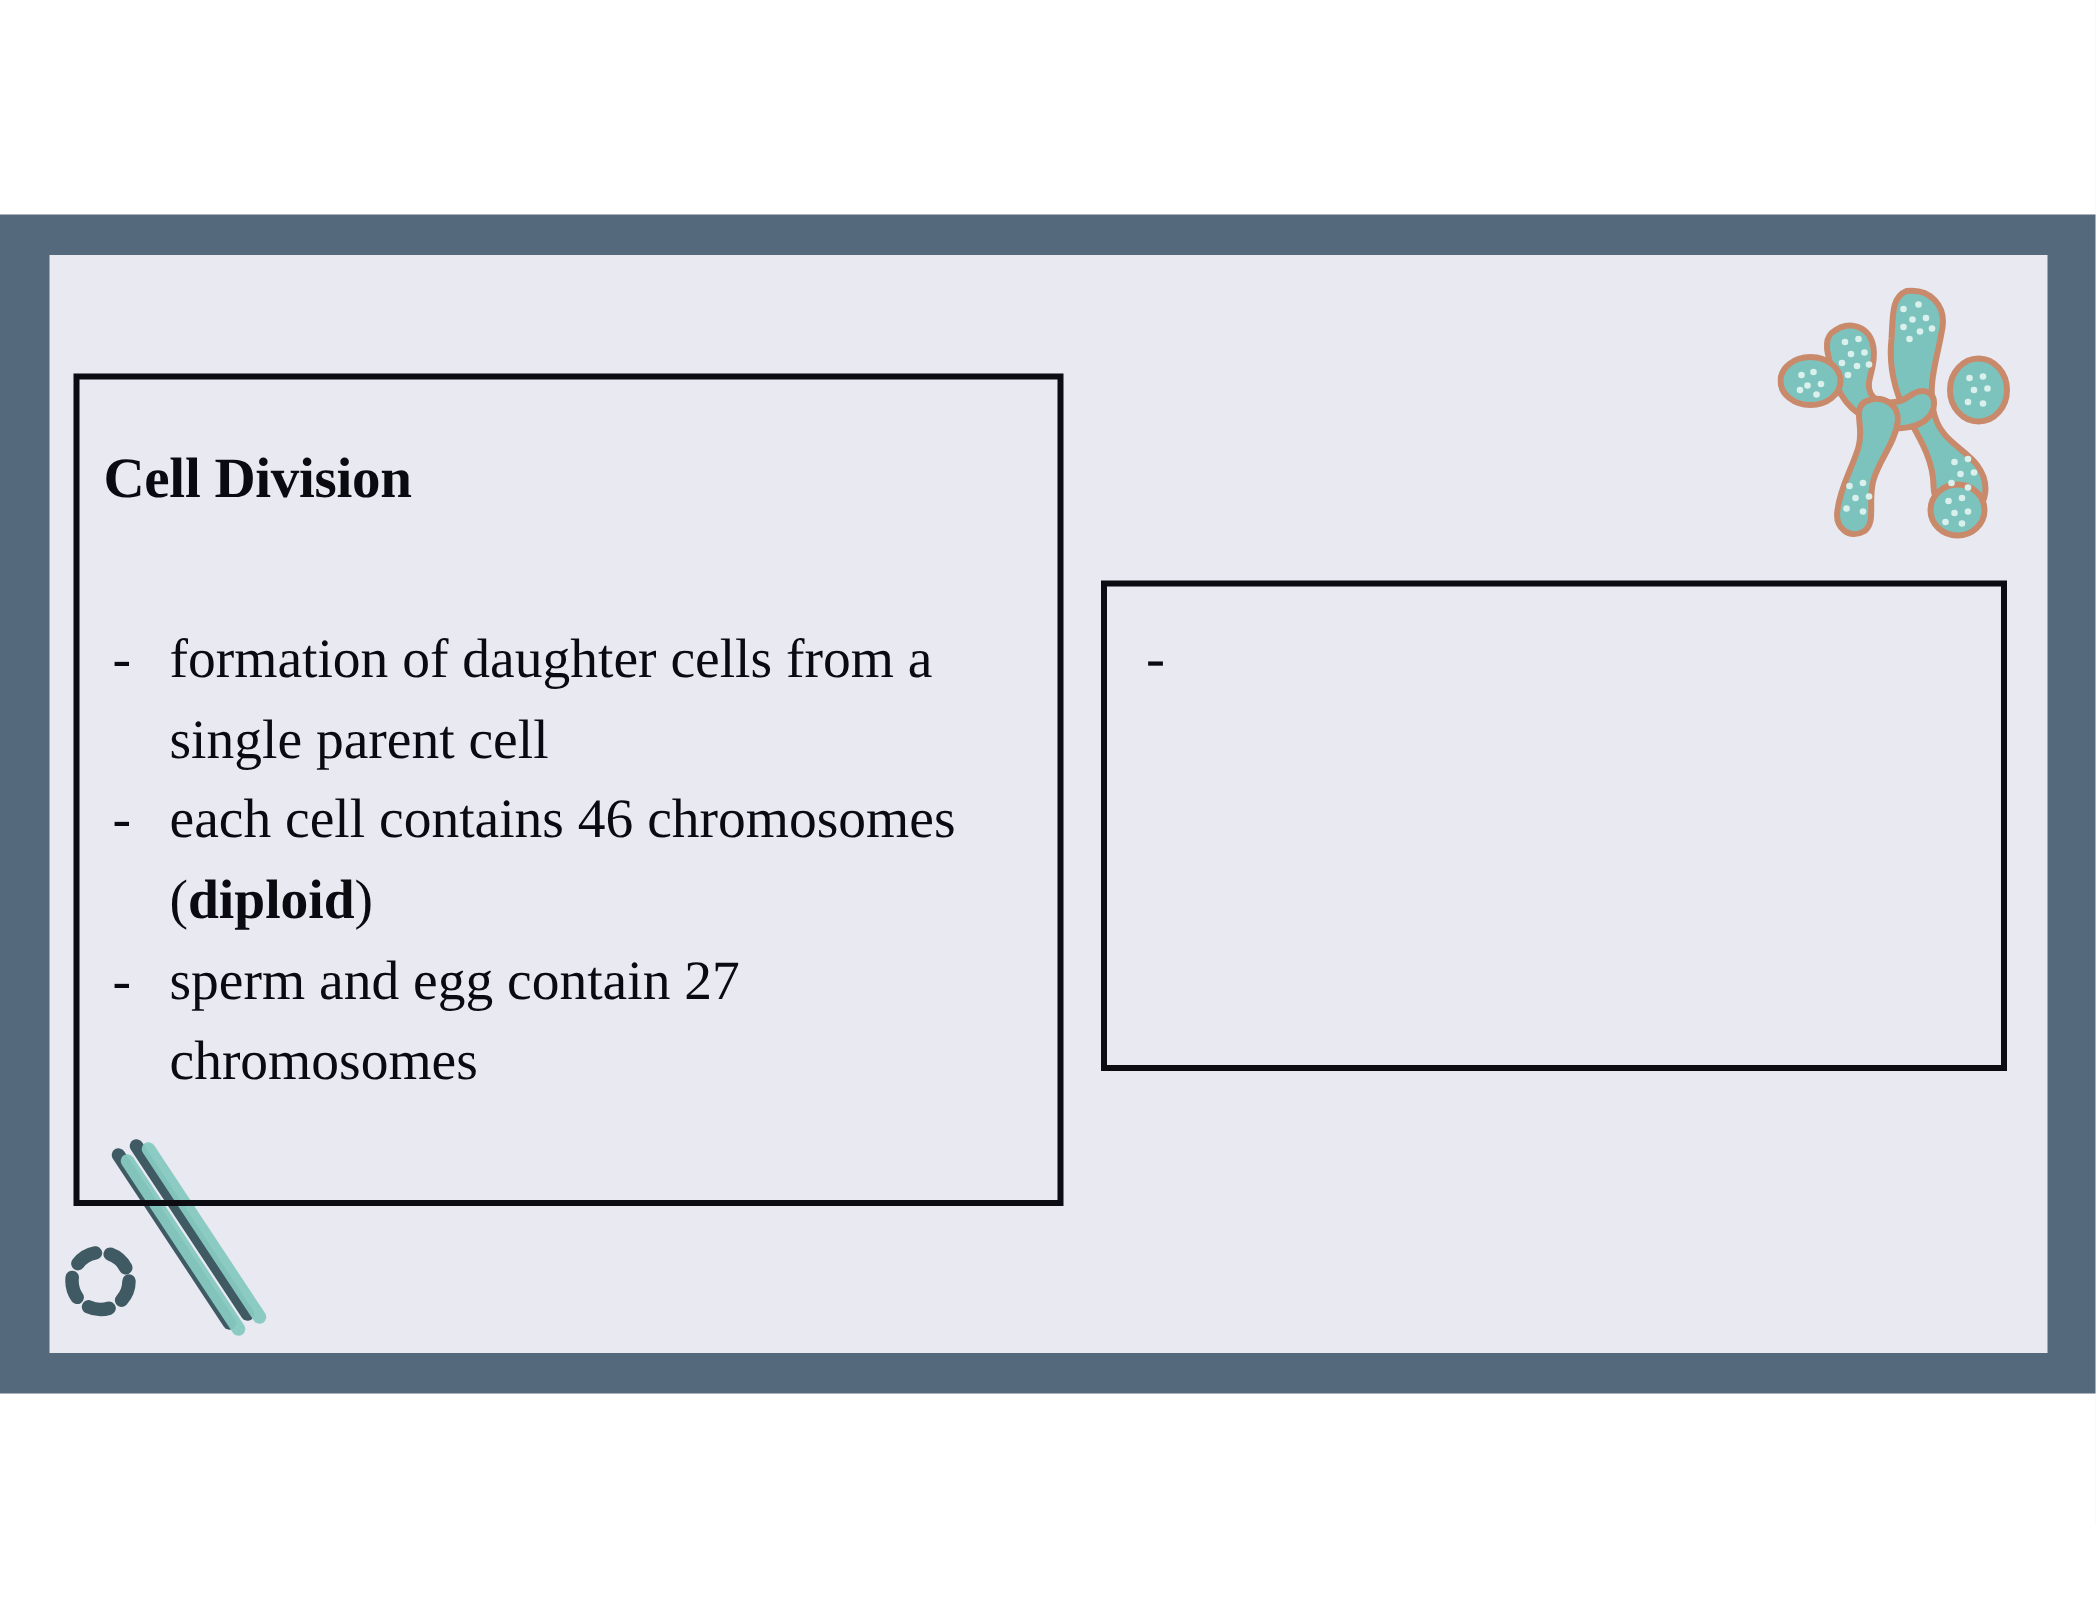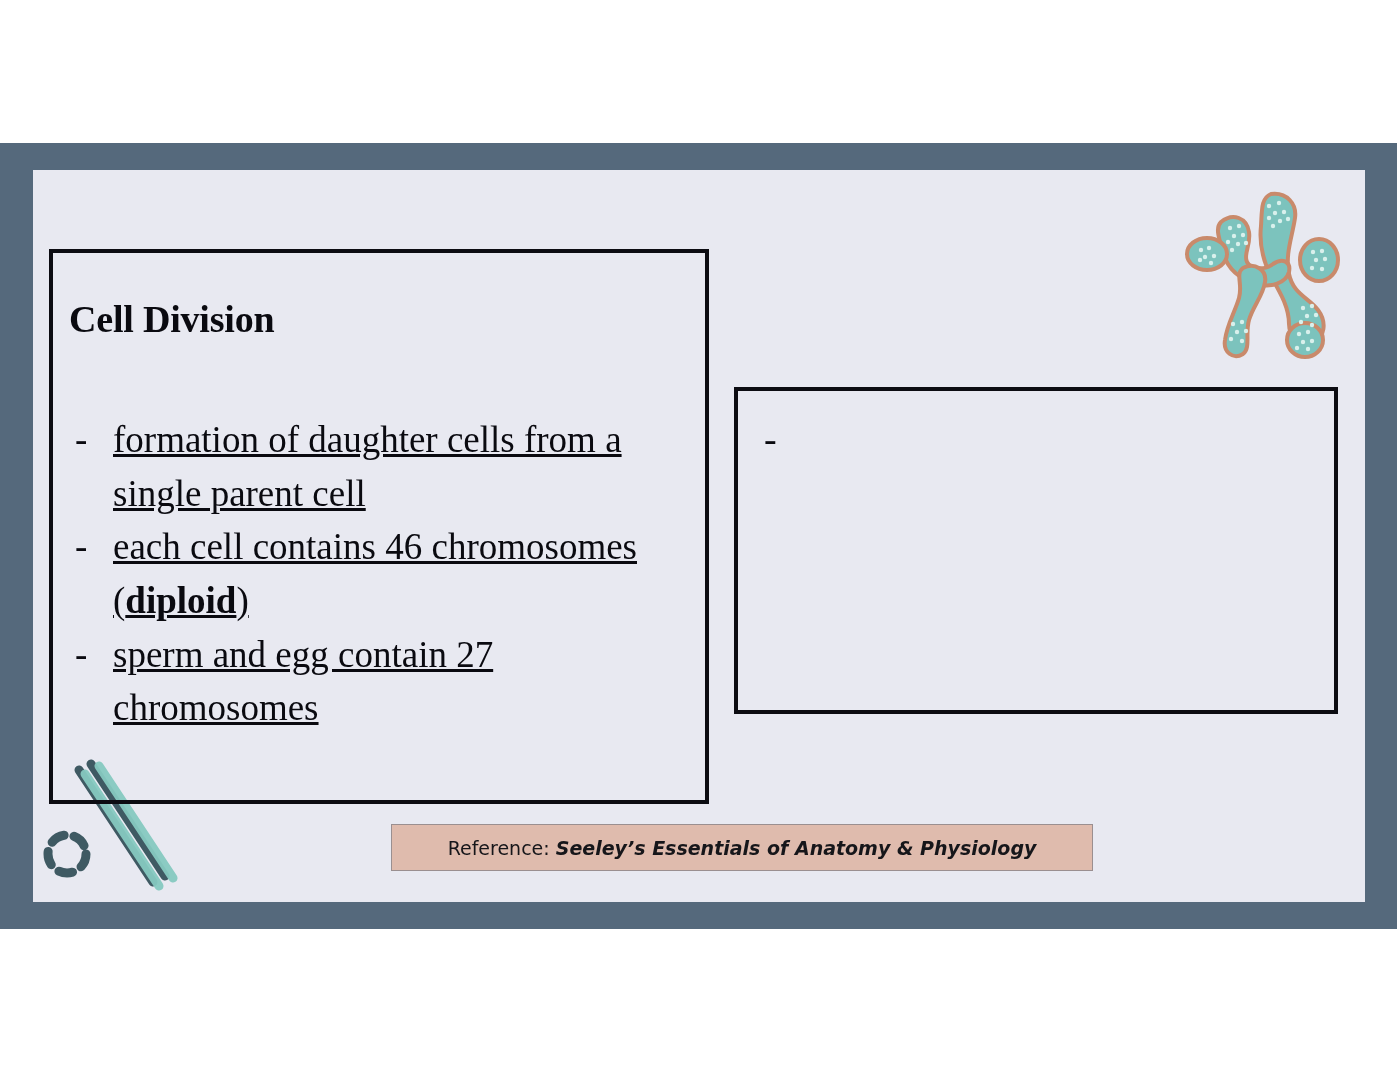--- a/index.html
+++ b/index.html
@@ -74,21 +74,20 @@
   }
   #left-bullet-list li .dash {
     width: 52px;
     flex: 0 0 52px;
     text-align: left;
     padding-left: 14px;
     box-sizing: border-box;
   }
   #left-bullet-list li .btext {
     flex: 1 1 auto;
-    text-decoration: underline;
   }
 
   
   #right-box {
     position: absolute;
     left: 701px;
     top: 217px;
     width: 604px;
     height: 327px;
     border: 4px solid #0c0c12;
@@ -293,18 +292,15 @@
     </div>
 
     <div id="right-box">
       <ul id="right-bullet-list">
         <li>
           <span class="dash">-</span>
         </li>
       </ul>
     </div>
 
-    <div id="reference-banner">
-      <div id="reference-text"><span>Reference:  </span><span class="ref-title">Seeley’s Essentials of Anatomy &amp; Physiology</span></div>
-    </div>
 
   </div>
 </div>
 
 </body></html>

